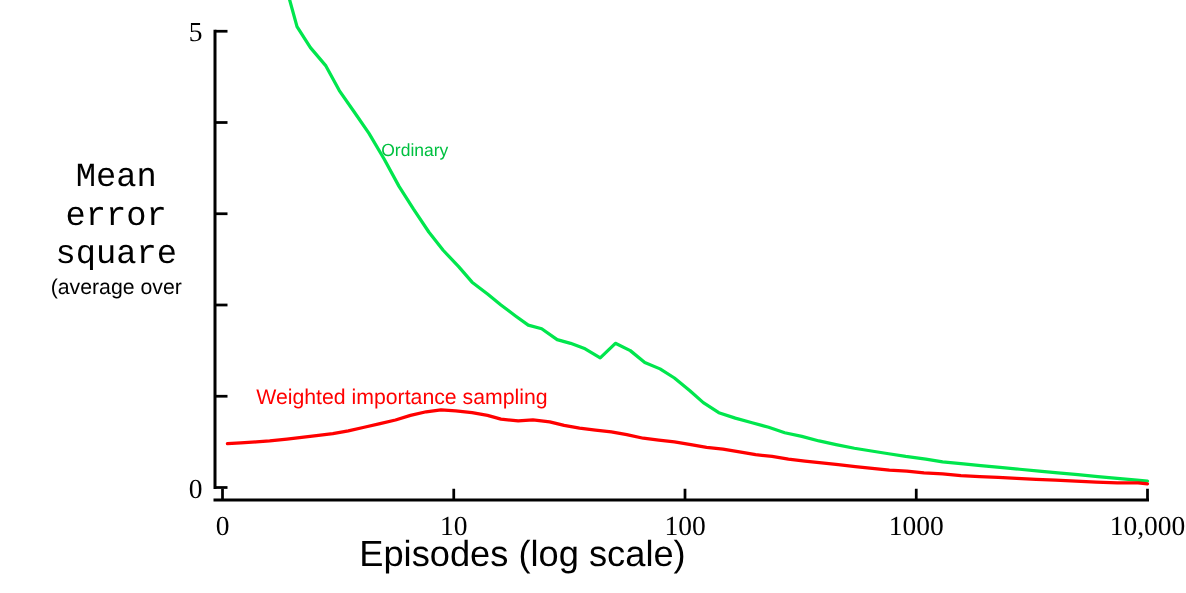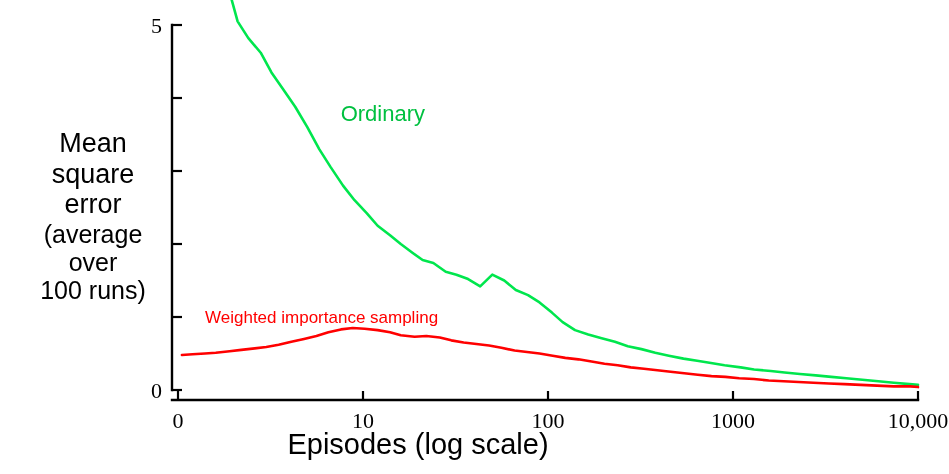--- a/index.html
+++ b/index.html
@@ -48,47 +48,47 @@
     position: absolute;
     left: 18px;
     top: 128px;
     width: 150px;
     text-align: center;
     line-height: 1.13;
     color: #000000;
   }
   .ylabel-main {
     font-size: 27px;
-    font-family: Liberation Sans, sans-serif;
+    font-family: Liberation Mono, monospace;
     display: block;
   }
   .ylabel-sub {
-    font-size: 25px;
+    font-size: 17px;
     font-family: "Liberation Sans", sans-serif;
     display: block;
   }
   .xlabel {
     position: absolute;
     left: 0;
     top: 428px;
     width: 836px;
     text-align: center;
     font-size: 29px;
     color: #000000;
   }
   .curve-label {
     position: absolute;
     font-family: "Liberation Sans", sans-serif;
   }
   #label-ordinary {
     left: 305px;
-    top: 100px;
+    top: 112px;
     width: 120px;
-    text-align: right;
-    font-size: 22px;
+    text-align: left;
+    font-size: 14px;
     line-height: 1.28;
     color: #00c040;
   }
   #label-weighted {
     left: 205px;
     top: 308px;
     font-size: 17px;
     color: #ff0000;
     white-space: nowrap;
   }
@@ -129,24 +129,23 @@
         <text x="178" y="428" text-anchor="middle" class="tick-label">0</text>
         <text x="363" y="428" text-anchor="middle" class="tick-label">10</text>
         <text x="548" y="428" text-anchor="middle" class="tick-label">100</text>
         <text x="733" y="428" text-anchor="middle" class="tick-label">1000</text>
         <text x="918" y="428" text-anchor="middle" class="tick-label">10,000</text>
       </g>
   </svg>
 
   <div class="ylabel-block">
     <span class="ylabel-main">Mean</span>
+    <span class="ylabel-main">error</span>
     <span class="ylabel-main">square</span>
-    <span class="ylabel-main">error</span>
     <span class="ylabel-sub">(average over</span>
-    <span class="ylabel-sub">100 runs)</span>
   </div>
 
   <div class="xlabel">Episodes (log scale)</div>
 
   <div class="curve-label" id="label-ordinary" style="color: rgb(0, 192, 64);">
     <div>Ordinary</div>
   </div>
 
   <div class="curve-label" id="label-weighted" style="color: rgb(255, 0, 0);">Weighted importance sampling</div>
 

